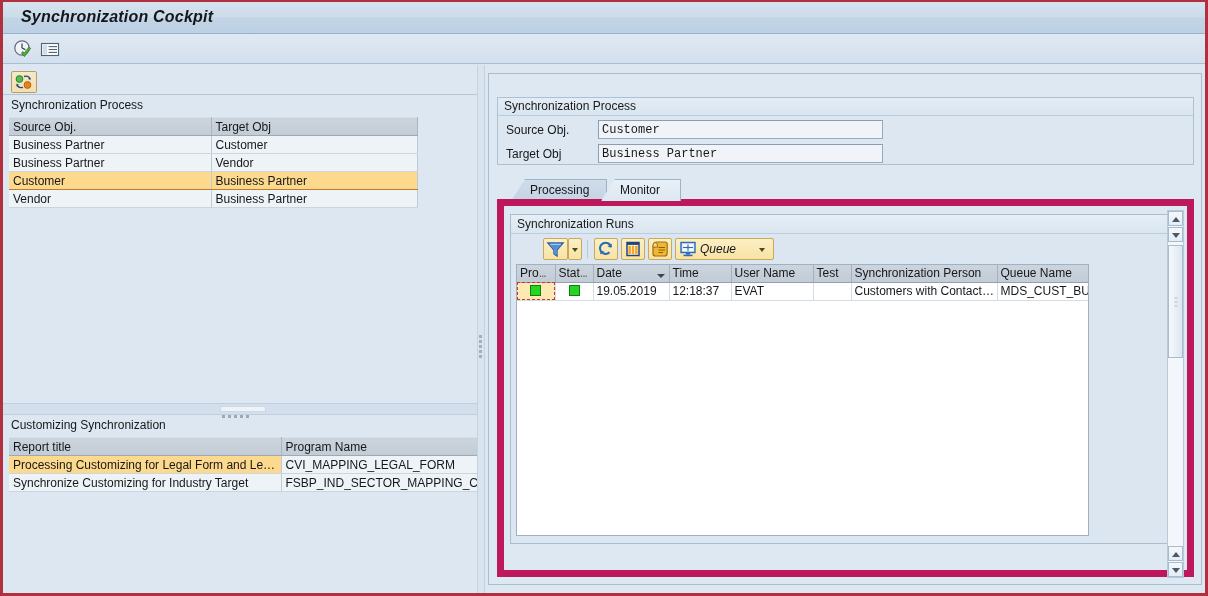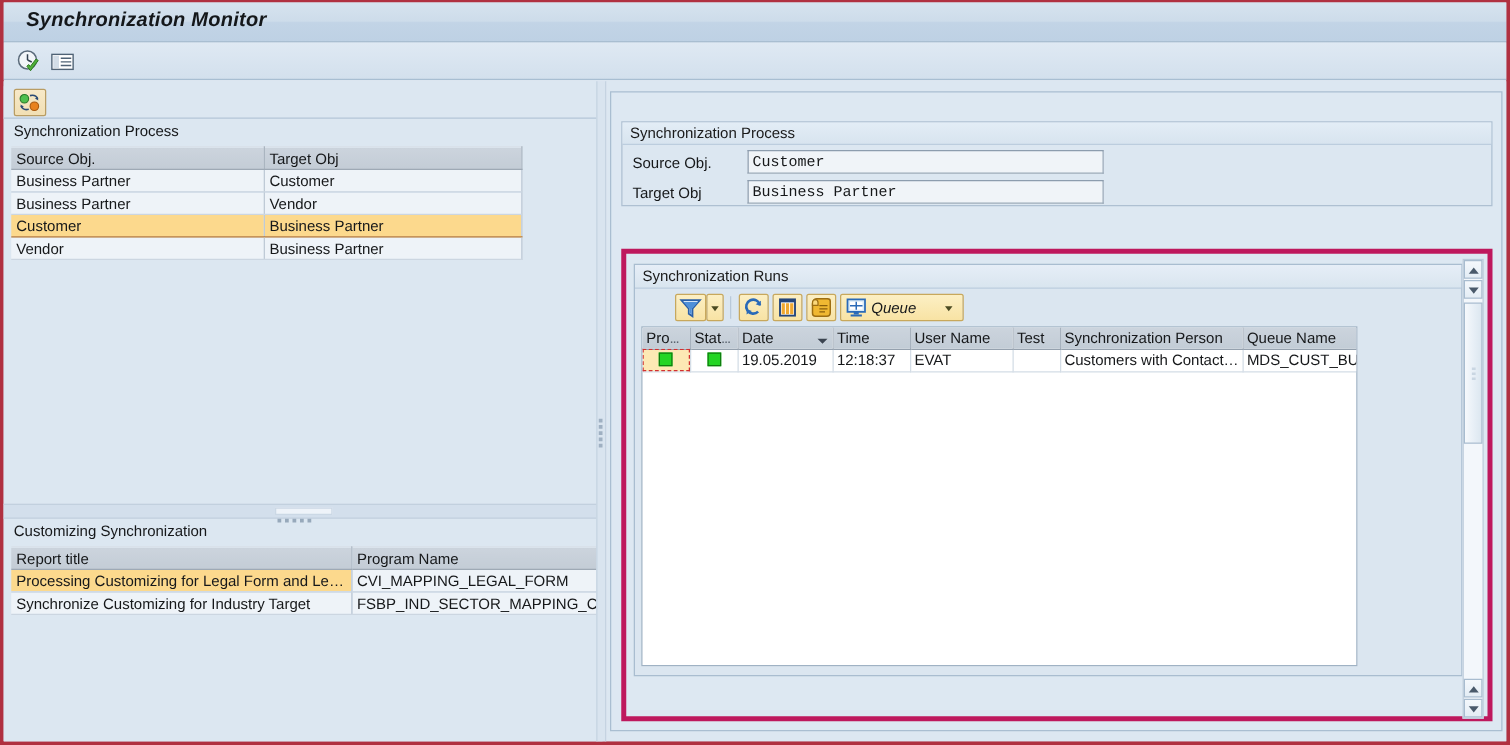--- a/index.html
+++ b/index.html
@@ -234,21 +234,21 @@
   .tab.active {
     background: linear-gradient(to bottom, #e8f0f8 0%, #dde8f2 100%);
     clip-path: polygon(14px 0, 100% 0, 100% 100%, 0 100%);
     z-index: 3;
   }
 
   #tab-content {
     position: absolute; left: 8px; top: 125px;
     width: 697px; height: 378px;
     background: #dde8f2;
-    border: 4px solid #be185d;
+    border: 7px solid #be185d;
   }
 
   #runs-group {
     position: absolute; left: 6px; top: 8px;
     width: 663px; height: 330px;
     background: #dbe6f0;
     border: 1px solid #a9bdd0;
   }
   #runs-group .grp-title {
     position: absolute; left: 0; top: 0;
@@ -374,21 +374,21 @@
     display: block; width: 3px; height: 2px;
     background: #c9d6e2; margin: 2px 0;
   }
 </style>
 </head>
 <body>
 
 <div id="app-window">
 
   <div id="title-bar">
-    <div class="title-text">Synchronization Monitor</div>
+    <div class="title-text">Synchronization Cockpit</div>
   </div>
 
   <div id="main-toolbar">
     <div class="tb-icon" style="left:10px;">
       <svg width="22" height="20" viewBox="0 0 22 20">
         <circle cx="9" cy="9" r="7.2" fill="#f2f5f8" stroke="#5b6b7b" stroke-width="1.2"></circle>
         <line x1="9" y1="9" x2="9" y2="4.4" stroke="#33414f" stroke-width="1.2"></line>
         <line x1="9" y1="9" x2="12.4" y2="10.6" stroke="#33414f" stroke-width="1.2"></line>
         <path d="M8.5 14 L11.4 17.6 L17.6 9.4 L15.8 8.2 L11.2 14.2 L9.9 12.6 Z" fill="#4fb03a" stroke="#2d7a22" stroke-width="0.8"></path>
       </svg>
@@ -504,20 +504,24 @@
       <div id="sync-process-group">
         <div class="grp-title">Synchronization Process</div>
 
         <div class="form-label" style="left:8px; top:25px;">Source Obj.</div>
         <input class="form-input" style="left: 100px; top: 22px; width: 285px;" type="text" readonly="" value="Customer">
 
         <div class="form-label" style="left:8px; top:49px;">Target Obj</div>
         <input class="form-input" style="left: 100px; top: 46px; width: 285px;" type="text" readonly="" value="Business Partner">
       </div>
 
+      <div id="tab-strip">
+        <div class="tab inactive" style="left:14px; width:96px;">Processing</div>
+        <div class="tab active" style="left:104px; width:80px;">Monitor</div>
+      </div>
 
       <div id="tab-content">
 
         <div id="runs-group">
           <div class="grp-title">Synchronization Runs</div>
 
           <div id="alv-toolbar">
 
             <div class="alv-btn" style="left:10px; width:25px;">
               <svg width="23" height="20" viewBox="0 0 23 20" style="margin-left:0px;">

